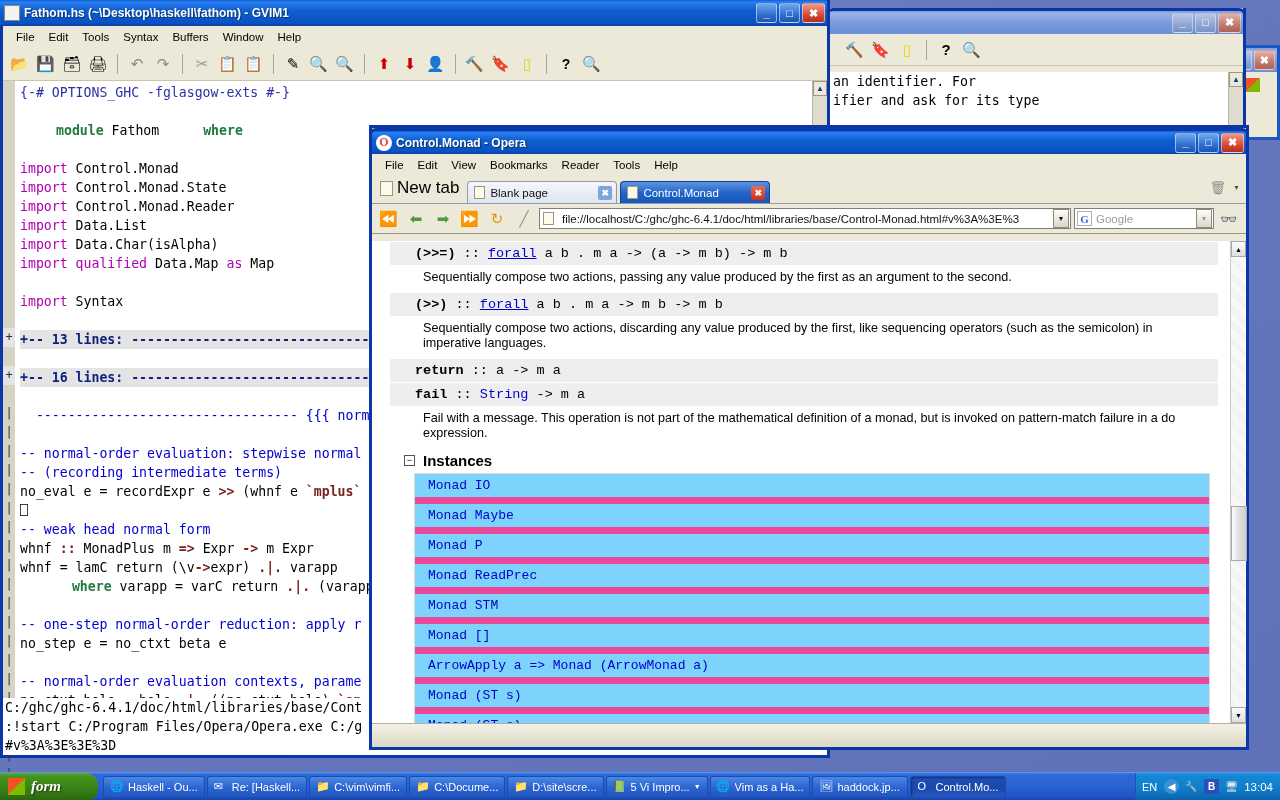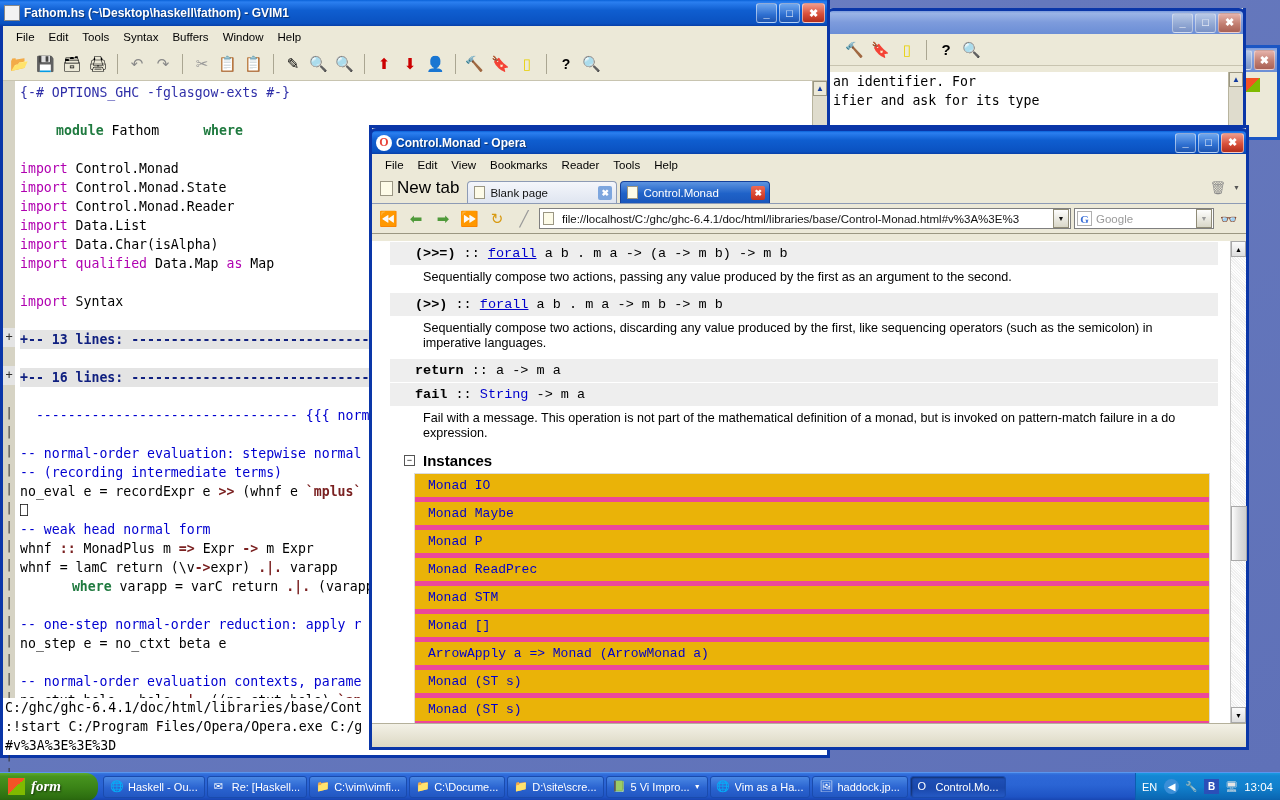--- a/index.html
+++ b/index.html
@@ -156,21 +156,21 @@
   .sig .tylink { color:#0000cc; }
   .doc { font-family:"Liberation Sans", sans-serif; font-size:12.6px;
          padding:5px 10px 7px 33px; line-height:15px; }
   .secthead { display:flex; align-items:center; gap:8px; padding:4px 0 4px 14px; }
   .sqbtn { width:11px; height:11px; border:1px solid #555; background:#fff;
            display:flex; align-items:center; justify-content:center;
            font-size:9px; line-height:1; font-family:"Liberation Sans",sans-serif;}
   .secthead h2 { font-family:"Liberation Sans", sans-serif; font-size:15px;
                  font-weight:bold; }
   .instlist { margin:0 8px 0 24px; border:1px solid #dcdcdc; border-bottom:none; }
-  .inst { background:#eab308; border-bottom:5px solid #ec4899;
+  .inst { background:#7dd3fc; border-bottom:7px solid #ec4899;
           font-family:"Liberation Mono", monospace; font-size:13px;
           padding:4px 0 4px 13px; color:#0000cc; }
   #opera-sb { position:absolute; right:0; top:113px; width:16px; bottom:24px;
               background:#f0f0f0; border-left:1px solid #c9c9c9; }
   #opera-sb .sbarrow { height:16px; background:linear-gradient(to bottom,#fbfbfb,#dedede);
         border:1px solid #a9a9a9; display:flex; align-items:center; justify-content:center;
         font-size:7px; }
   #opera-sb .sbtrack { position:absolute; top:16px; bottom:16px; left:0; right:0;
         background:repeating-linear-gradient(45deg,#efefef,#efefef 1px,#fdfdfd 1px,#fdfdfd 2px); }
   #opera-sb .sbthumb { position:absolute; left:0; width:16px; height:55px; top:265px;

